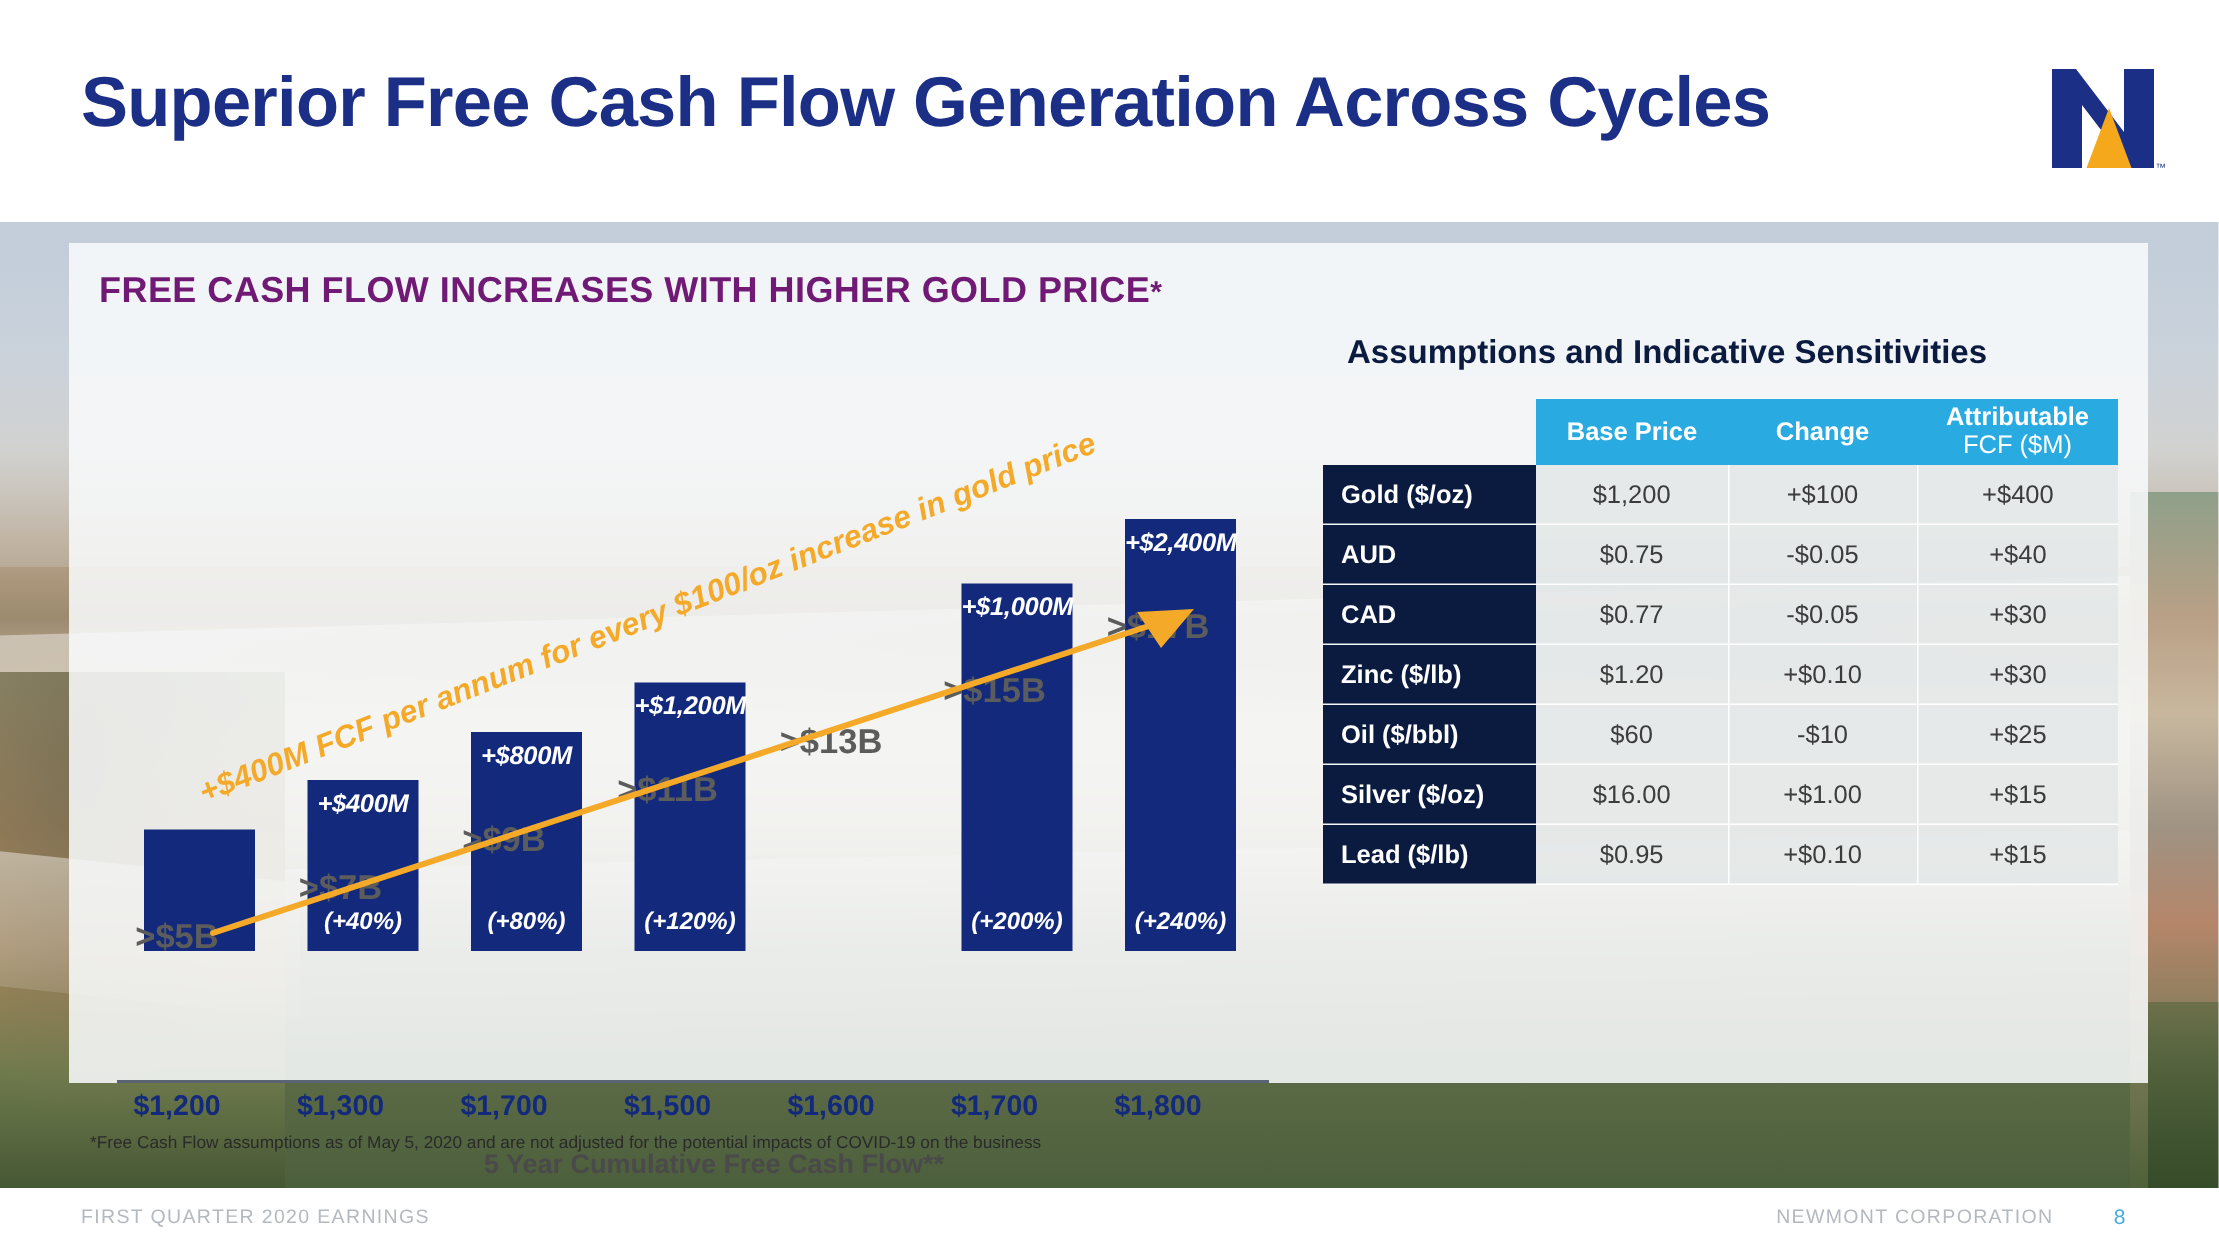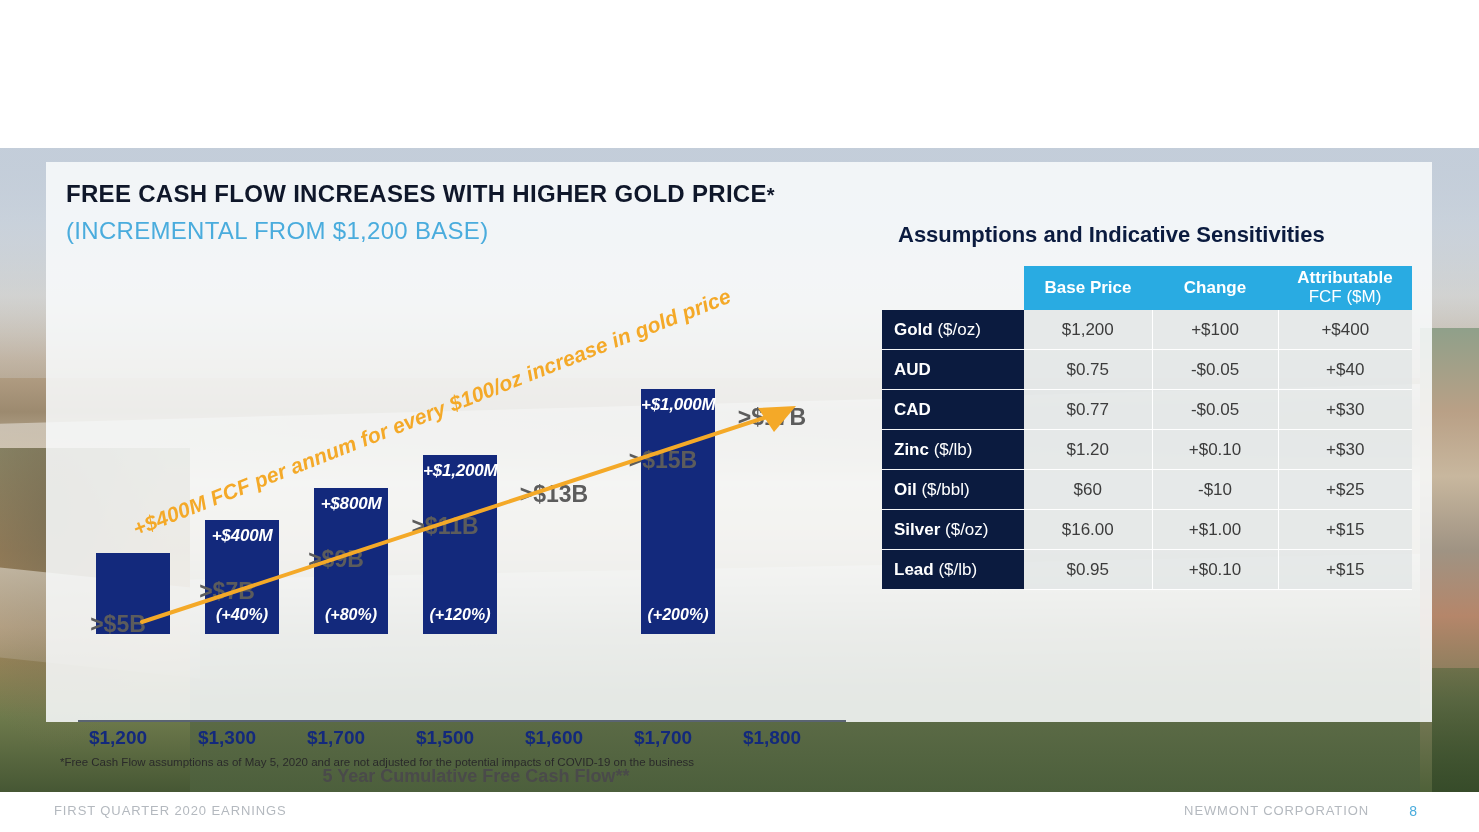--- a/index.html
+++ b/index.html
@@ -74,21 +74,21 @@
 
   
   #card{
     position:absolute;left:46px;top:162px;width:1386px;height:560px;
     background:rgba(248,250,251,0.87);
   }
 
   
   #fcf-heading{
     position:absolute;left:20px;top:18px;
-    font-size:24px;font-weight:bold;color:#0f172a;letter-spacing:0.3px;
+    font-size:24px;font-weight:bold;color:#701a75;letter-spacing:0.3px;
     white-space:nowrap;
   }
   #fcf-heading .star{font-size:20px;}
   #fcf-subheading{
     position:absolute;left:20px;top:55px;
     font-size:24px;font-weight:normal;color:#4aacdd;letter-spacing:0.3px;
     white-space:nowrap;
   }
 
   
@@ -149,21 +149,21 @@
     height:44px;vertical-align:middle;text-align:center;line-height:1.1;
   }
   table#sens thead th.blank{background:transparent;}
   .thdr-sub{font-weight:normal;}
   table#sens tbody td.rowlabel{
     background:#0b1b3f;color:#fff;font-size:17px;text-align:left;
     padding-left:12px;height:39px;vertical-align:middle;white-space:nowrap;
     border-bottom:1px solid #f4f6f7;
   }
   td.rowlabel b{font-weight:bold;}
-  td.rowlabel span{font-weight:normal;margin-top:16px;}
+  td.rowlabel span{font-weight:bold;margin-top:16px;}
   table#sens tbody td.val{
     background:rgba(225,228,228,0.72);color:#3c3c3c;font-size:17px;
     text-align:center;height:39px;vertical-align:middle;
     border-bottom:1px solid #ffffff;border-right:1px solid #ffffff;
   }
   table#sens tbody td.val.last{border-right:none;}
 
   
   #footnotes{
     position:absolute;left:60px;top:754px;
@@ -181,38 +181,47 @@
   }
   #footer-page{
     position:absolute;right:62px;top:11px;color:#4aacdd;font-size:14px;
   }
 </style>
 </head>
 <body>
 
 <div id="slide">
 
+  <div id="header">
+    <div id="slide-title">Superior Free Cash Flow Generation Across Cycles</div>
+    <div id="logo">
+      <svg width="84" height="76" viewBox="0 0 84 76" xmlns="http://www.w3.org/2000/svg">
+        <path d="M8 4 L24 4 L56 46 L56 4 L76 4 L76 70 L60 70 L28 28 L28 70 L8 70 Z" fill="#1b2f86"></path>
+        <path d="M31 70 L46 30 L61 70 Z" fill="#f6a81c"></path>
+        <text x="77" y="72" font-size="7" fill="#1b2f86" font-family="Liberation Sans, sans-serif">™</text>
+      </svg>
+    </div>
+  </div>
 
   <div id="photo-band">
     <div class="photo"></div>
     <div class="haze"></div>
     <div class="sweep1"></div>
     <div class="sweep2"></div>
     <div class="left-ground"></div>
     <div class="left-road"></div>
     <div class="right-ground"></div>
     <div class="right-veg"></div>
   </div>
 
   <div id="card">
 
     <div id="fcf-heading">
       <span>FREE CASH FLOW INCREASES WITH HIGHER GOLD PRICE</span><span class="star">*</span>
     </div>
-    <div id="fcf-subheading">(INCREMENTAL FROM $1,200 BASE)</div>
 
     <div id="chart">
 
       <div id="plot">
 
         <div class="bar" style="left:18px;height:81px;">
           <div class="inc"></div>
           <div class="pct"></div>
         </div>
 
@@ -230,20 +239,24 @@
           <div class="inc">+$1,200M</div>
           <div class="pct">(+120%)</div>
         </div>
 
 
         <div class="bar" style="left:563px;height:245px;">
           <div class="inc">+$1,000M</div>
           <div class="pct">(+200%)</div>
         </div>
 
+        <div class="bar" style="left:672px;height:288px;">
+          <div class="inc">+$2,400M</div>
+          <div class="pct">(+240%)</div>
+        </div>
       </div>
 
       <div class="bar-total" style="left:-3px;top:363px;">&gt;$5B</div>
       <div class="bar-total" style="left:106px;top:330px;">&gt;$7B</div>
       <div class="bar-total" style="left:215px;top:298px;">&gt;$9B</div>
       <div class="bar-total" style="left:324px;top:265px;">&gt;$11B</div>
       <div class="bar-total" style="left:433px;top:233px;">&gt;$13B</div>
       <div class="bar-total" style="left:542px;top:199px;">&gt;$15B</div>
       <div class="bar-total" style="left:651px;top:156px;">&gt;$17B</div>
 

